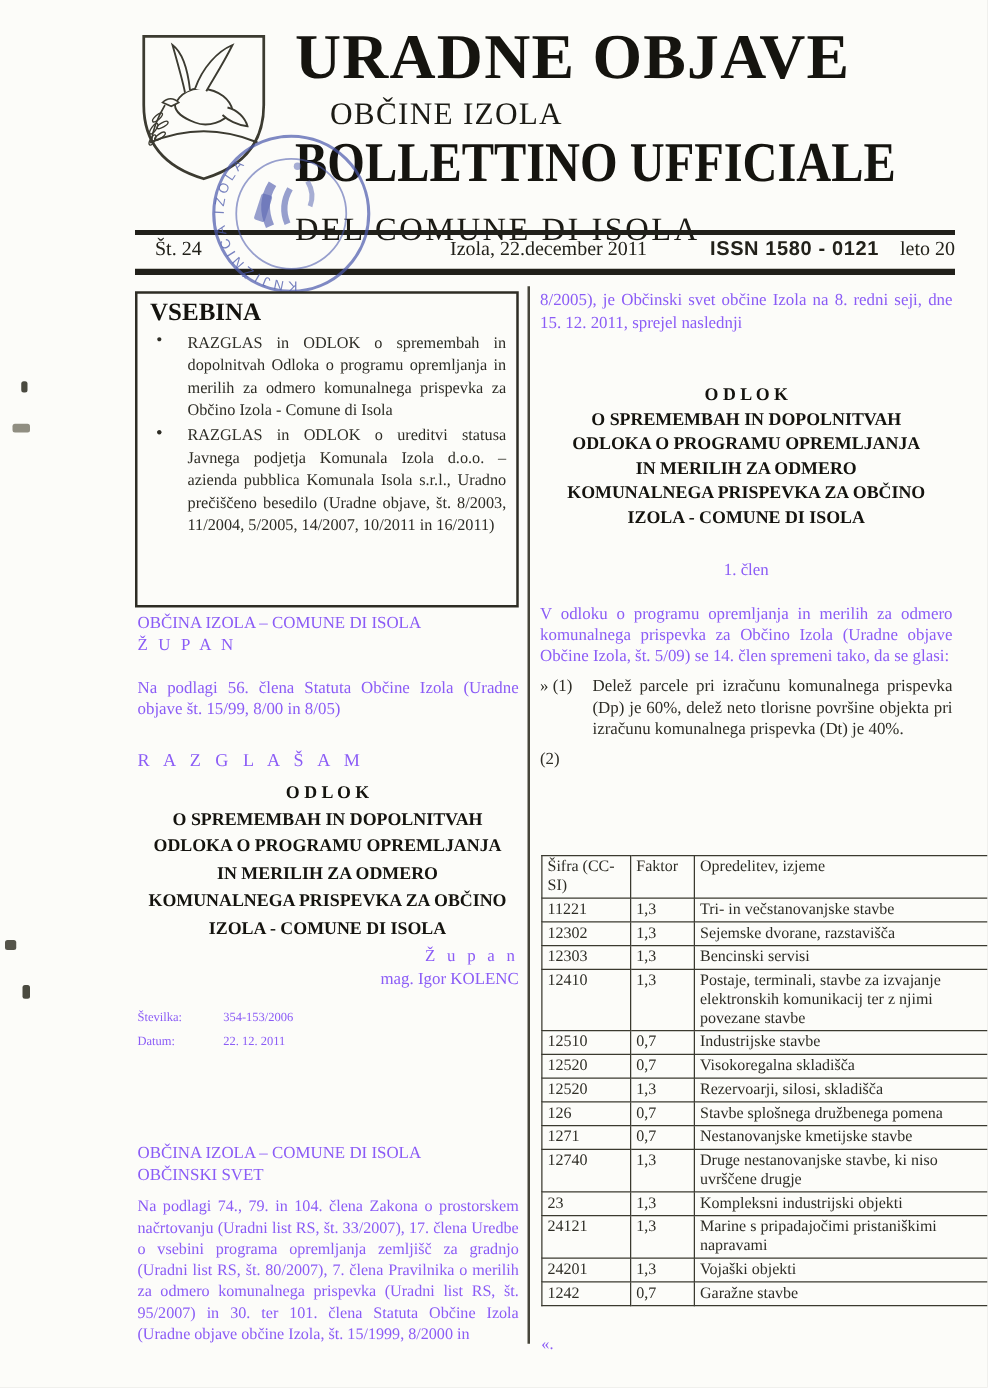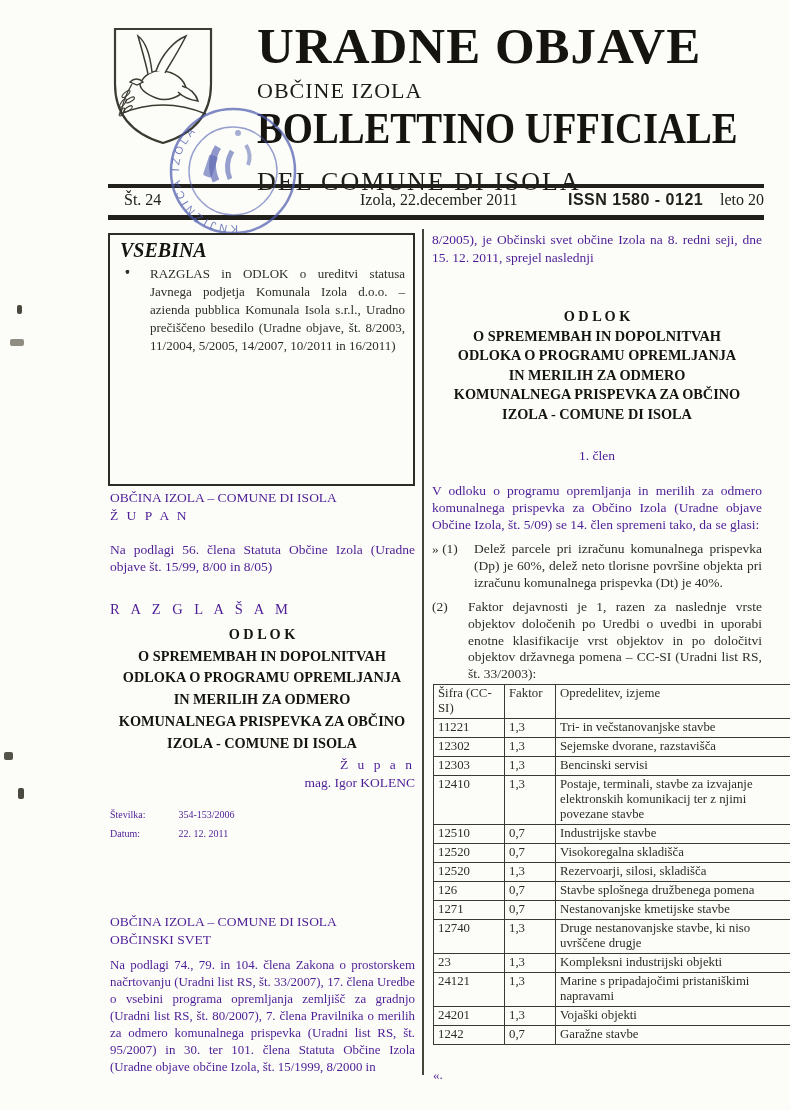--- a/index.html
+++ b/index.html
@@ -1,49 +1,49 @@
 <!DOCTYPE html>
 <html lang="sl"><head>
 <meta charset="utf-8">
 <style>
   html,body{margin:0;padding:0;background:#e8e8e4;}
   .page{position:relative;width:790px;height:1110px;background:#fcfcf9;
         font-family:"Liberation Serif",serif;color:#32312a;overflow:hidden;margin:0 auto;}
 
   
   .crest{position:absolute;left:110px;top:24px;width:106px;height:124px;}
-  .mast-titles{position:absolute;left:257px;top:20px;width:515px;}
+  .mast-titles{position:absolute;left:236px;top:20px;width:515px;}
   .t1{font-size:51px;font-weight:bold;line-height:1.02;color:#15140f;letter-spacing:1px;white-space:nowrap;}
-  .t2{font-size:22px;margin-top:6px;letter-spacing:1px;color:#1c1b15;white-space:nowrap;}
+  .t2{font-size:25px;margin-top:6px;letter-spacing:1px;color:#1c1b15;white-space:nowrap;margin-left:28px;}
   .t3{font-size:45px;font-weight:bold;margin-top:2px;line-height:1.0;color:#15140f;
       transform:scaleX(0.86);transform-origin:left center;white-space:nowrap;}
   .t4{font-size:26px;margin-top:16px;letter-spacing:2px;color:#1c1b15;white-space:nowrap;}
   .rule1{position:absolute;left:108px;top:184px;width:656px;height:4px;background:#21201a;}
   .rule2{position:absolute;left:108px;top:215px;width:656px;height:5px;background:#21201a;}
   .issue-row{position:absolute;left:108px;top:191px;width:656px;height:22px;font-size:16px;color:#22211a;}
   .issue-row span{position:absolute;white-space:nowrap;}
   .iss-no{left:16px;}
   .iss-date{left:252px;}
   .iss-issn{left:448px;font-family:"Liberation Sans",sans-serif;font-weight:bold;letter-spacing:.5px;margin-left:12px;}
   .iss-year{right:0;}
   .stamp{position:absolute;left:166px;top:103px;width:134px;height:136px;opacity:.88;}
 
   
   .divider{position:absolute;left:422px;top:229px;width:2px;height:846px;background:#46453a;}
 
   
   .toc{position:absolute;left:108px;top:233px;width:307px;height:253px;border:2px solid #2e2d25;
        padding:4px 8px 4px 8px;box-sizing:border-box;overflow:hidden;}
-  .toc-title{font-size:20px;font-weight:bold;color:#14130e;margin:0 0 3px 2px;font-style:italic;}
+  .toc-title{font-size:20px;font-weight:bold;color:#14130e;margin:0 0 3px 2px;}
   .toc ul{list-style:none;margin:0;padding:0;}
   .toc li{position:relative;padding-left:32px;font-size:13px;line-height:18px;text-align:justify;
           margin-bottom:2px;color:#2e2d26;}
   .toc .bullet{position:absolute;left:7px;top:-1px;font-size:14px;}
 
-  .block{position:absolute;color:#4c1d95;}
+  .block{position:absolute;color:#8b5cf6;}
   .org1{left:110px;top:489px;width:306px;font-size:13.5px;line-height:17.5px;}
   .spaced{letter-spacing:2.5px;}
   .legal1{left:110px;top:541px;width:305px;font-size:13.5px;line-height:17px;text-align:justify;}
   .proclaim{left:110px;top:601px;font-size:14.5px;letter-spacing:4px;white-space:nowrap;}
   .title-left{left:108px;top:624px;width:308px;text-align:center;font-weight:bold;
               font-size:14.3px;line-height:21.7px;color:#14130e;}
   .title-right{left:432px;top:307px;width:330px;text-align:center;font-weight:bold;
                font-size:14.3px;line-height:19.5px;color:#14130e;}
   .sig{left:108px;top:756px;width:307px;text-align:right;font-size:13.5px;line-height:18px;}
   .sig-role{letter-spacing:3px;}
@@ -128,20 +128,21 @@
     <circle cx="72" cy="30" r="3" fill="#4b59ac" opacity="0.55"></circle>
   </svg>
 
   <div class="divider"></div>
 
   <div class="toc">
     <div class="toc-title">VSEBINA</div>
     <ul>
       <li>
         <span class="bullet">•</span>
+        <span>RAZGLAS in ODLOK o spremembah in dopolnitvah Odloka o programu opremljanja in merilih za odmero komunalnega prispevka za Občino Izola - Comune di Isola</span>
       </li>
       <li>
         <span class="bullet">•</span>
       </li>
       <li>
         <span class="bullet">•</span>
         <span>RAZGLAS in ODLOK o ureditvi statusa Javnega podjetja Komunala Izola d.o.o. – azienda pubblica Komunala Isola s.r.l., Uradno prečiščeno besedilo (Uradne objave, št. 8/2003, 11/2004, 5/2005, 14/2007, 10/2011 in 16/2011)</span>
       </li>
     </ul>
   </div>
@@ -202,21 +203,20 @@
 
   <div class="block intro">V odloku o programu opremljanja in merilih za odmero komunalnega prispevka za Občino Izola (Uradne objave Občine Izola, št. 5/09) se 14. člen spremeni tako, da se glasi:</div>
 
   <div class="para p1">
     <span class="marker">» (1)</span>
     <span>Delež parcele pri izračunu komunalnega prispevka (Dp) je 60%, delež neto tlorisne površine objekta pri izračunu komunalnega prispevka (Dt) je 40%.</span>
   </div>
 
   <div class="para p2">
     <span class="marker">(2)</span>
-    <span>Faktor dejavnosti je 1, razen za naslednje vrste objektov določenih po Uredbi o uvedbi in uporabi enotne klasifikacije vrst objektov in po določitvi objektov državnega pomena – CC-SI (Uradni list RS, št. 33/2003):</span>
   </div>
 
   <table class="cc-table">
     <thead>
       <tr>
         <th>Šifra (CC-SI)</th>
         <th>Faktor</th>
         <th>Opredelitev, izjeme</th>
       </tr>
     </thead>

